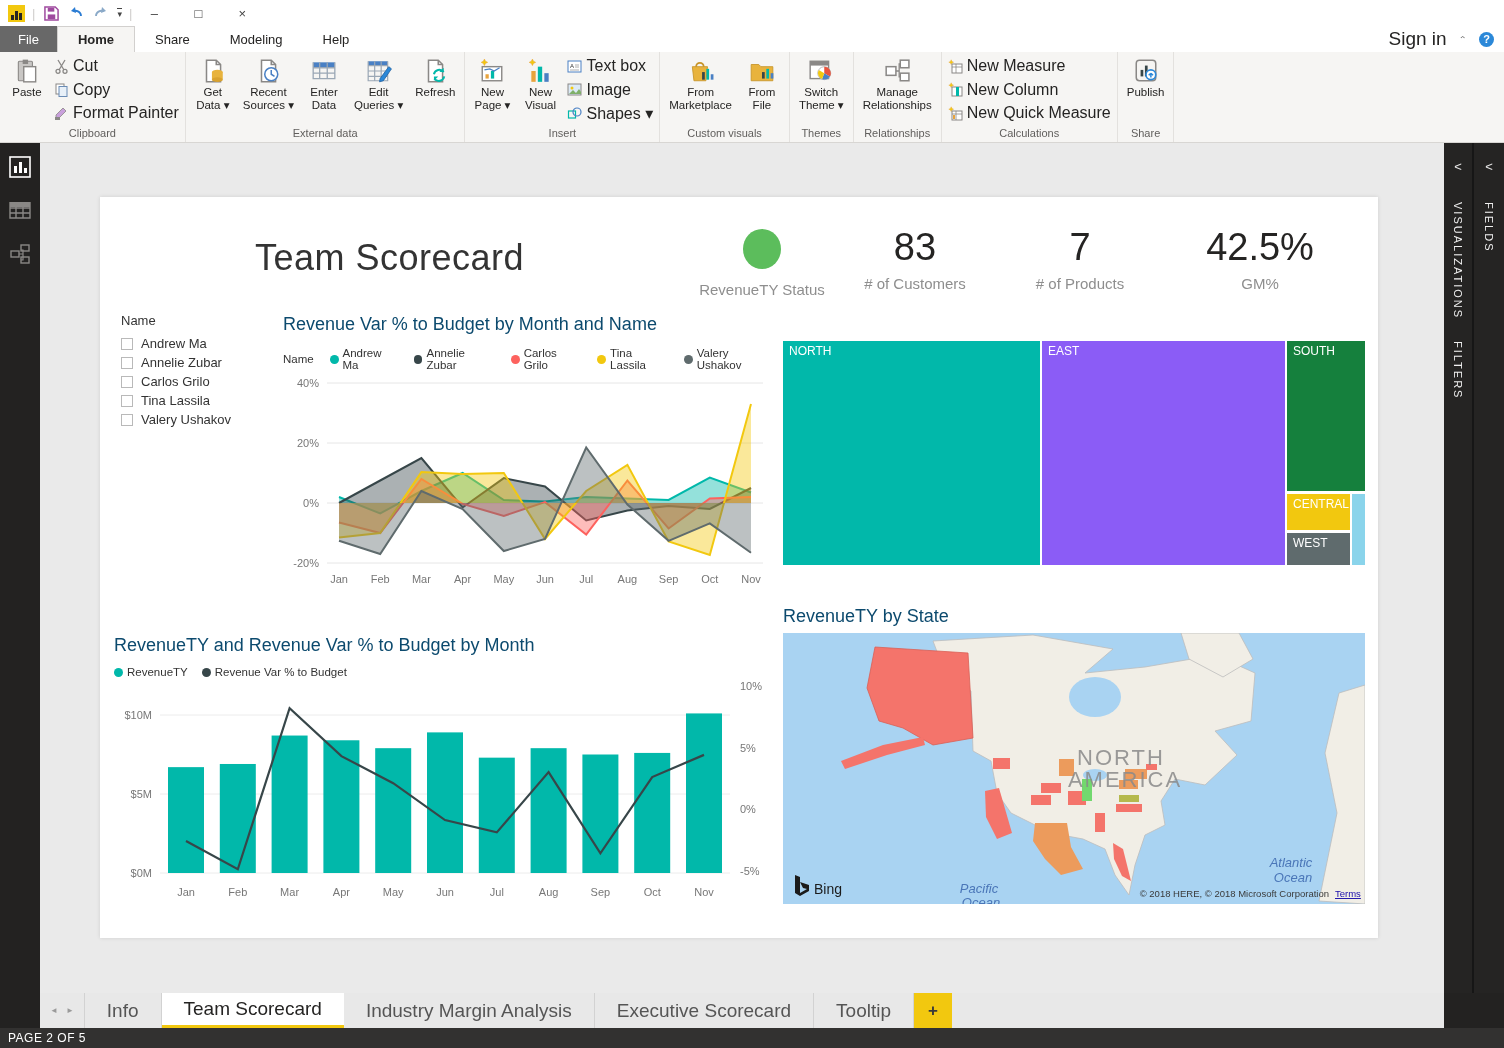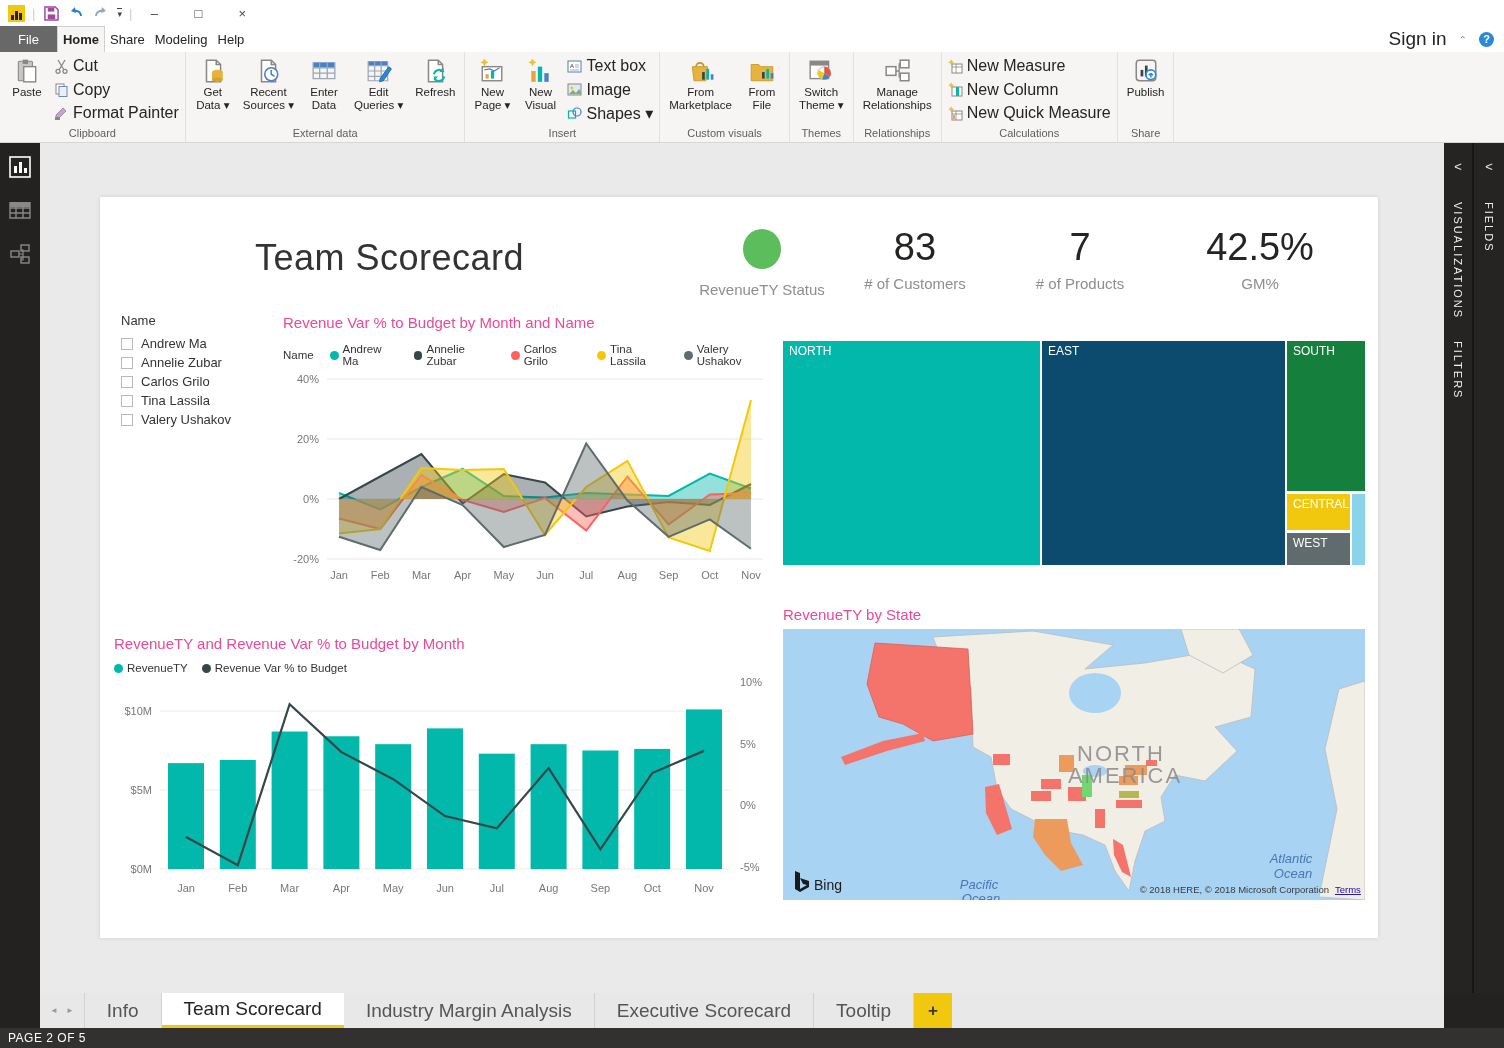--- a/index.html
+++ b/index.html
@@ -14,21 +14,21 @@
   .pbi-logo i{display:block;background:#252423;width:3px;}
   .sep{color:#d0cecc;font-size:13px;}
   .qbtn{width:18px;height:18px;display:flex;align-items:center;justify-content:center;}
   .qat-dd{font-size:9px;color:#444;border-top:1px solid #444;line-height:8px;padding-top:1px;}
   .t-title{margin-left:14px;font-size:13px;color:#8a8a8a;flex:1;}
   .winbtns{display:flex;}
   .winbtns span{width:44px;height:26px;display:flex;align-items:center;justify-content:center;font-size:13px;color:#444;}
 
   
   .menurow{position:absolute;left:0;top:26px;width:100%;height:26px;background:#fff;display:flex;align-items:stretch;font-size:13px;}
-  .mtab{padding:0 5px;display:flex;align-items:center;color:#252423;}
+  .mtab{padding:0 20px;display:flex;align-items:center;color:#252423;}
   .mtab.file{background:#686868;color:#fff;padding:0 18px;}
   .mtab.active{background:#f6f5f3;border:1px solid #d2d0ce;border-bottom:none;font-weight:bold;}
   .m-right{margin-left:auto;display:flex;align-items:center;gap:12px;padding-right:10px;}
   .signin{font-size:19px;color:#252423;}
   .chev-up{font-size:10px;color:#666;transform:scaleY(.8);}
   .helpdot{width:15px;height:15px;border-radius:50%;background:#2b88d8;color:#fff;font-size:11px;font-weight:bold;display:flex;align-items:center;justify-content:center;}
 
   
   .ribbon{position:absolute;left:0;top:52px;width:100%;height:91px;background:#f6f5f3;border-bottom:1px solid #d8d6d3;display:flex;align-items:stretch;}
   .rgroup{display:flex;flex-direction:column;border-right:1px solid #e3e1de;padding:2px 4px 0 4px;}
@@ -57,21 +57,21 @@
   .vtext{display:block;writing-mode:vertical-rl;font-size:11px;letter-spacing:2px;color:#f0f0f0;margin:28px auto 0;}
   #panel-vf{right:30px;border-right:2px solid #161616;}
   #panel-fields{right:0;}
 
   
   .pg-title{position:absolute;left:155px;top:40px;font-size:36px;font-weight:300;color:#333;letter-spacing:.5px;}
   .kpi{position:absolute;text-align:center;}
   .kpi .kv{font-size:38px;color:#252423;line-height:44px;}
   .kpi .kl{font-size:15px;color:#8e8e8e;margin-top:6px;}
   .kpi-circle{width:38px;height:40px;border-radius:50%;margin:4px auto 0;}
-  .vis-title{font-size:15px;color:#ec4899;}
+  .vis-title{font-size:18px;color:#0c4a6e;}
   .slicer{position:absolute;left:21px;top:116px;}
   .slicer .sl-title{font-size:13px;color:#333;margin-bottom:6px;}
   .sl-item{display:flex;align-items:center;gap:8px;height:19px;font-size:13px;color:#333;}
   .cb{width:12px;height:12px;border:1px solid #b9b9b9;background:#fff;flex:0 0 auto;}
   .legend{display:flex;align-items:center;gap:14px;font-size:11.5px;color:#333;}
   .lg-title{color:#333;margin-right:2px;}
   .lg-item{display:flex;align-items:center;gap:4px;}
   .lg-dot{width:9px;height:9px;border-radius:50%;}
   .tm-box{position:absolute;color:#fff;font-size:12px;padding:3px 6px;overflow:hidden;white-space:nowrap;}
   .visual{position:absolute;}
@@ -504,21 +504,21 @@
                 <text x="344.40000000000003" y="212" text-anchor="middle" font-size="11" fill="#777">Aug</text>
                 <text x="385.6" y="212" text-anchor="middle" font-size="11" fill="#777">Sep</text>
                 <text x="426.8" y="212" text-anchor="middle" font-size="11" fill="#777">Oct</text>
                 <text x="468" y="212" text-anchor="middle" font-size="11" fill="#777">Nov</text>
               </svg></div>
         </div>
 
         <div class="visual" style="left:683px;top:138px;width:582px;height:248px;">
           <div id="treemap-boxes" style="position:relative;margin-top:6px;width:582px;height:224px;">
               <div class="tm-box" style="left: 0px; top: 0px; width: 257px; height: 224px; background: rgb(1, 184, 170);"><span>NORTH</span></div>
-              <div class="tm-box" style="left: 259px; top: 0px; width: 243px; height: 224px; background: #0c4a6e;"><span>EAST</span></div>
+              <div class="tm-box" style="left: 259px; top: 0px; width: 243px; height: 224px; background: #8b5cf6;"><span>EAST</span></div>
               <div class="tm-box" style="left: 504px; top: 0px; width: 78px; height: 150px; background: #15803d;"><span>SOUTH</span></div>
               <div class="tm-box" style="left: 504px; top: 153px; width: 63px; height: 36px; background: rgb(242, 200, 15);"><span>CENTRAL</span></div>
               <div class="tm-box" style="left: 504px; top: 192px; width: 63px; height: 32px; background: rgb(95, 107, 109);"><span>WEST</span></div>
               <div class="tm-box" style="left: 569px; top: 153px; width: 13px; height: 71px; background: rgb(138, 212, 235);"><span></span></div>
             </div>
         </div>
 
         <div class="visual" style="left:14px;top:438px;width:672px;height:285px;">
           <div class="vis-title">RevenueTY and Revenue Var % to Budget by Month</div>
           <div class="legend" id="combo-legend" style="margin-top:10px;">

